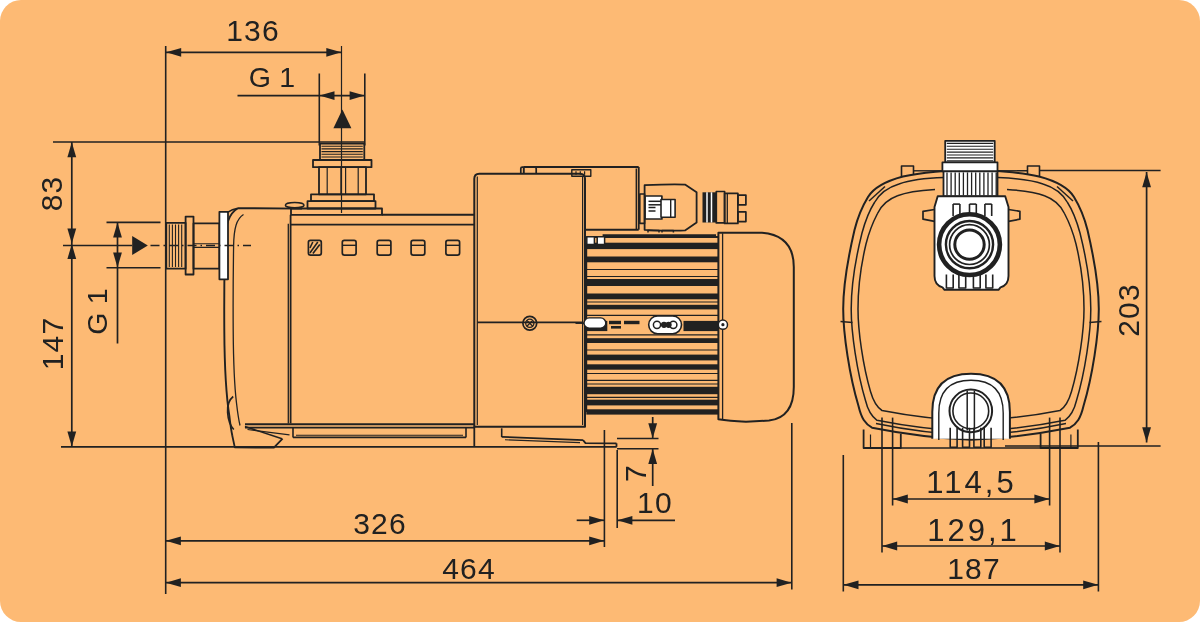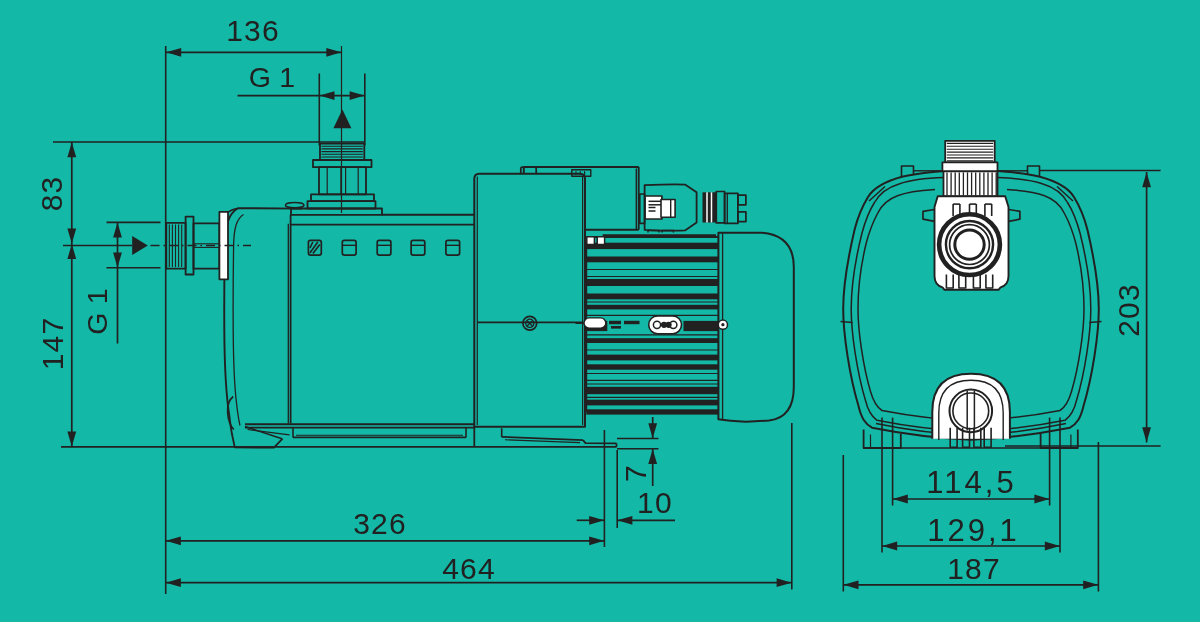--- a/index.html
+++ b/index.html
@@ -1,16 +1,16 @@
 <!DOCTYPE html>
 <html><head>
 <meta charset="utf-8">
 <style>
   html,body { margin:0; padding:0; background:#ffffff; }
-  #c { position:relative; width:1200px; height:622px; background:#14b8a6; overflow:hidden; }
+  #c { position:relative; width:1200px; height:622px; background:#fdba74; overflow:hidden;border-radius:21px; }
   svg { display:block; }
   * { -webkit-font-smoothing: antialiased; }
   text { font-family:"Liberation Sans", sans-serif; }
 </style>
 </head>
 <body>
 <div id="c">
 <svg width="1200" height="622" viewBox="0 0 1200 622">
 <g stroke="#212121" fill="none" stroke-linecap="butt" stroke-linejoin="round">
 <rect x="166.3" y="222.8" width="19.3" height="45.9" fill="none" stroke-width="1.8"></rect>

